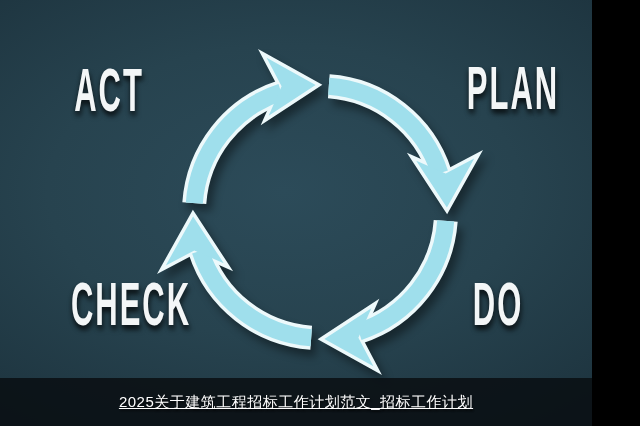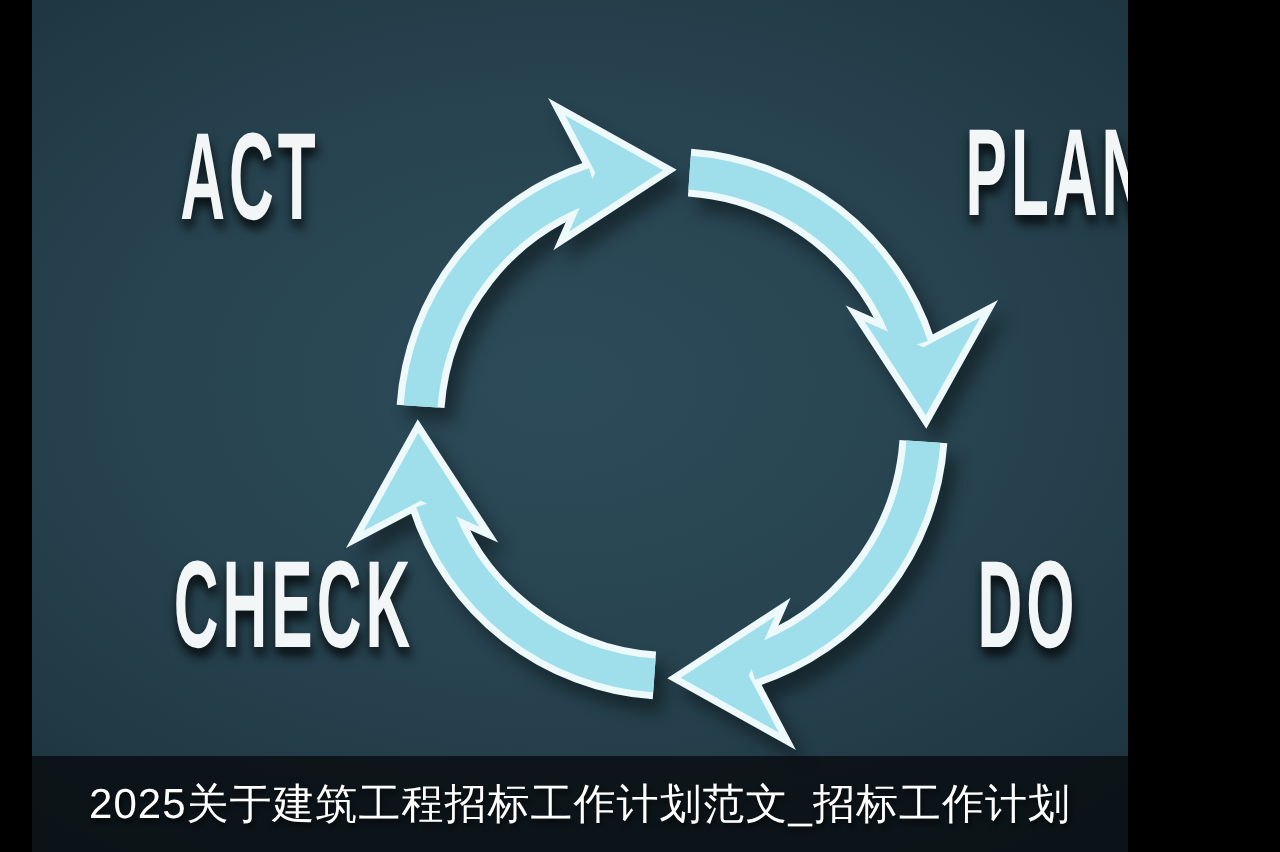--- a/index.html
+++ b/index.html
@@ -1,27 +1,26 @@
 <!DOCTYPE html>
 <html style="--bg-center: #2c4b59; --bg-mid: #27434f; --bg-edge: #1e3540; --bg-corner: #182a34; --arrow-fill: #9fdfec; --arrow-outline: #edf9fb; --label-color: #f3f6f7; --caption-bg: rgba(9,14,18,0.85); --caption-color: #ffffff;"><head>
 <meta charset="utf-8">
 <style>
   html,body{margin:0;padding:0;background:#000;}
   .stage{
     position:relative;
-    width:548px;height:426px;
+    width:592px;height:426px;
     overflow:hidden;
     background:
       radial-gradient(95% 82% at 48% 45%,
         var(--bg-center) 0%,
         var(--bg-mid) 42%,
         var(--bg-edge) 78%,
         var(--bg-corner) 100%);
     font-family:"Liberation Sans", sans-serif;
-    margin-left:16px;
   }
   .cycle-svg{
     position:absolute;left:0;top:0;
     filter:drop-shadow(5px 7px 4px rgba(0,0,0,0.40));
   }
   .arc-outline{fill:none;stroke:var(--arrow-outline);stroke-width:24;}
   .arc-fill{fill:none;stroke:var(--arrow-fill);stroke-width:17;}
   .head-outline{fill:var(--arrow-outline);stroke:var(--arrow-outline);stroke-width:7;stroke-linejoin:miter;}
   .head-fill{fill:var(--arrow-fill);}
   .cycle-label{
@@ -40,24 +39,25 @@
   .label-check{left:131px;top:306px;}
   .label-do{left:498px;top:306px;}
   .caption-bar{
     position:absolute;left:0;bottom:0;
     width:100%;height:48px;
     background:var(--caption-bg);
     display:flex;align-items:center;justify-content:center;
   }
   .caption-text{
     color:var(--caption-color);
-    font-size:21px;
+    font-size:15px;
     letter-spacing:0.5px;
     white-space:nowrap;
     text-shadow:1px 2px 2px rgba(0,0,0,0.6);
+    text-decoration:underline;
   }
 </style>
 </head>
 <body>
 
 <div class="stage">
 
   <svg class="cycle-svg" width="640" height="426" viewBox="0 0 640 426">
     <defs>
       <g id="cycleArrow">

